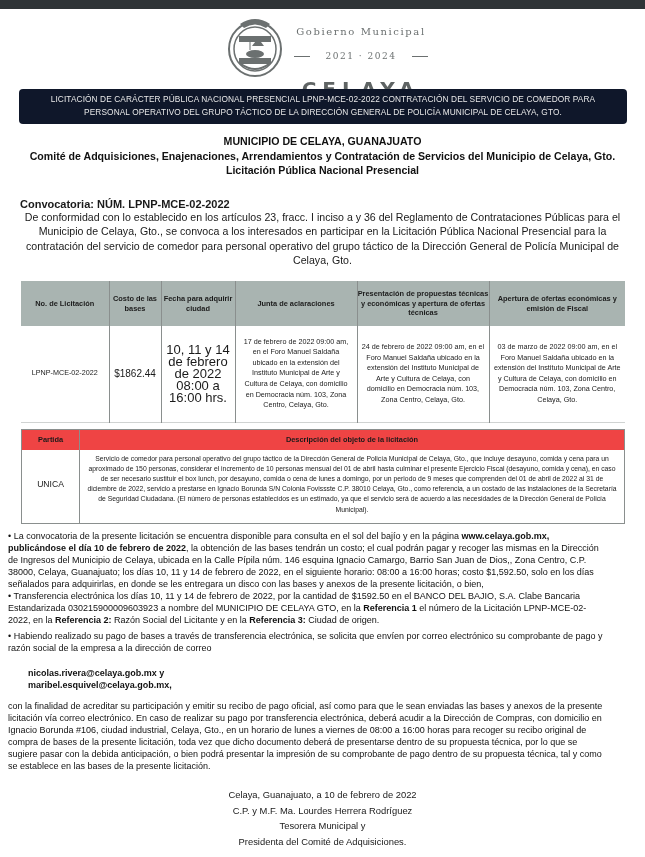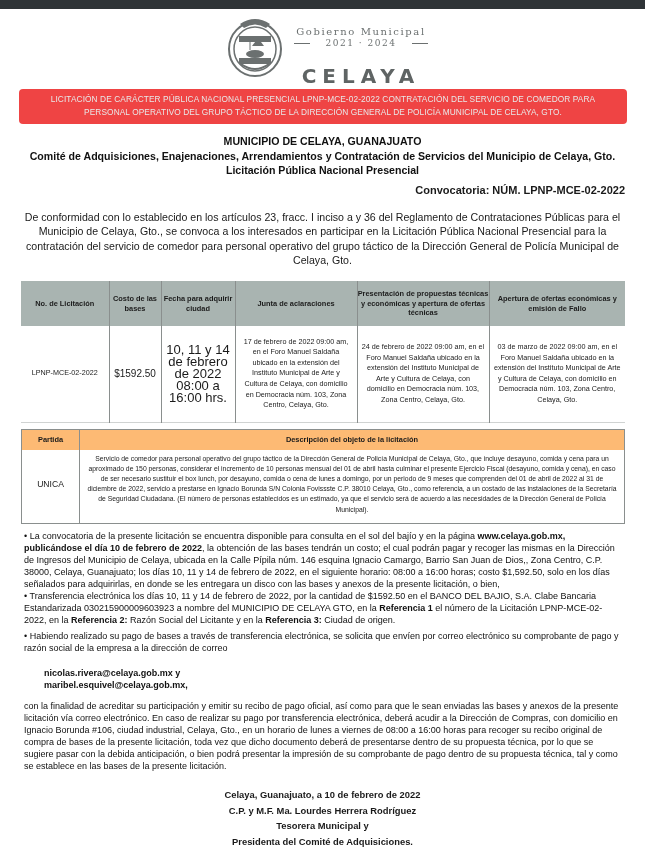--- a/index.html
+++ b/index.html
@@ -5,56 +5,56 @@
   * { box-sizing: border-box; margin: 0; padding: 0; }
   html, body { width: 645px; height: 857px; background: #ffffff; overflow: hidden; }
   body { font-family: "Liberation Sans", sans-serif; color: #1a1a1a; position: relative; }
 
   .topbar { position: absolute; left: 0; top: 0; width: 645px; height: 9px; background: #2f3437; }
 
   .logo { position: absolute; left: 226px; top: 16px; width: 200px; height: 64px; }
   .emblem { position: absolute; left: 0; top: 0; width: 58px; height: 62px; }
   .logo-text { position: absolute; left: 60px; top: 10px; width: 150px; text-align: center; color: #6b7070; }
   .logo-gob { font-family: "DejaVu Serif", serif; font-size: 10px; letter-spacing: 1.6px; }
-  .logo-years { font-family: "DejaVu Serif", serif; font-size: 9px; letter-spacing: 1.5px; margin-top: 1px; display: flex; align-items: center; justify-content: center; gap: 16px; }
+  .logo-years { font-family: "DejaVu Serif", serif; font-size: 9px; letter-spacing: 1.5px; margin-top: 14px; display: flex; align-items: center; justify-content: center; gap: 16px; }
   .logo-years .rule { display: inline-block; width: 16px; height: 1px; background: #6b7070; }
   .logo-celaya { font-family: "DejaVu Sans", sans-serif; font-weight: bold; font-size: 20px; letter-spacing: 6px; margin-top: 16px; color: #5f6464; }
 
-  .banner { position: absolute; left: 19px; top: 89px; width: 608px; height: 35px; background: #ef4444; border-radius: 4px;
+  .banner { position: absolute; left: 19px; top: 89px; width: 608px; height: 35px; background: #0f172a; border-radius: 4px;
             color: #e8e8e8; font-size: 8.3px; text-align: center; line-height: 13px; padding-top: 4px; letter-spacing: 0.1px; }
 
   .head { position: absolute; left: 20px; top: 134px; width: 605px; text-align: center; font-size: 10.6px; line-height: 14.5px; color: #111; font-weight: bold; }
-  .conv { position: absolute; left: 20px; top: 184px; width: 605px; text-align: right; font-size: 11px; font-weight: bold; }
+  .conv { position: absolute; left: 20px; top: 198px; width: 605px; text-align: left; font-size: 11px; font-weight: bold; }
   .intro { position: absolute; left: 24px; top: 210px; width: 597px; text-align: center; font-size: 10.6px; line-height: 14.3px; }
 
   table { border-collapse: collapse; position: absolute; }
   .t1 { left: 21px; top: 281px; width: 604px; }
   .t1 th { background: #a9b4b1; font-size: 7.4px; font-weight: bold; color: #1c1c1c; height: 45px; line-height: 9.5px; border-left: 1px solid #8a8f8e; text-align: center; }
   .t1 th:first-child { border-left: none; }
   .t1 td { font-size: 7.2px; line-height: 10.6px; text-align: center; vertical-align: middle; border-left: 1px solid #8a8f8e; height: 96px; padding: 0 4px; }
   .t1 td:first-child { border-left: none; }
   .t1 tr.body-row { border-bottom: 1px solid #d0d3d2; }
   .t1 td.big { font-size: 13px; line-height: 12px; }
   .t1 td.cost { font-size: 10px; }
 
   .t2 { left: 21px; top: 429px; width: 604px; border: 1px solid #8a8f8e; }
-  .t2 th { background: #fdba74; font-size: 7.4px; font-weight: bold; height: 20px; text-align: center; border-left: 1px solid #8a8f8e; }
+  .t2 th { background: #ef4444; font-size: 7.4px; font-weight: bold; height: 20px; text-align: center; border-left: 1px solid #8a8f8e; }
   .t2 th:first-child { border-left: none; }
   .t2 td { font-size: 6.8px; line-height: 10.2px; text-align: center; vertical-align: middle; padding: 4px 6px 8px 6px; border-left: 1px solid #8a8f8e; }
   .t2 td:first-child { border-left: none; font-size: 8.6px; text-align: center; }
 
-  .para { position: absolute; left: 24px; width: 600px; font-size: 9px; line-height: 12.1px; color: #111; }
+  .para { position: absolute; left: 8px; width: 600px; font-size: 9px; line-height: 12.1px; color: #111; }
   .p1 { top: 530px; }
   .p2 { top: 590px; }
   .p3 { top: 630px; }
   .p4 { top: 667px; font-weight: bold; margin-left: 20px; }
   .p5 { top: 700px; }
   b, .b { font-weight: bold; }
 
-  .sign { position: absolute; left: 20px; top: 787px; width: 605px; text-align: center; font-size: 9.4px; font-weight: bold; line-height: 15.5px; }
+  .sign { position: absolute; left: 20px; top: 787px; width: 605px; text-align: center; font-size: 9.4px; font-weight: normal; line-height: 15.5px; }
 </style>
 </head>
 <body>
 
 <div class="topbar"></div>
 
 <div class="logo">
   <svg class="emblem" viewBox="0 0 58 62">
     <ellipse cx="29" cy="33" rx="26" ry="27" fill="none" stroke="#6b7070" stroke-width="2"></ellipse>
     <ellipse cx="29" cy="33" rx="21" ry="22" fill="none" stroke="#6b7070" stroke-width="1.5"></ellipse>
@@ -101,25 +101,25 @@
       <col style="width:132px">
       <col style="width:136px">
   </colgroup>
   <tbody>
       <tr>
     <th>No. de Licitación</th>
     <th>Costo de las bases</th>
     <th>Fecha para adquirir ciudad</th>
     <th>Junta de aclaraciones</th>
     <th>Presentación de propuestas técnicas y económicas y apertura de ofertas técnicas</th>
-    <th>Apertura de ofertas económicas y emisión de Fallo</th>
+    <th>Apertura de ofertas económicas y emisión de Fiscal</th>
   </tr>
   <tr class="body-row">
     <td>LPNP-MCE-02-2022</td>
-    <td class="big cost">$1592.50</td>
+    <td class="big cost">$1862.44</td>
     <td class="big">10, 11 y 14 de febrero de 2022 08:00 a 16:00 hrs.</td>
     <td>17 de febrero de 2022 09:00 am, en el Foro Manuel Saldaña ubicado en la extensión del Instituto Municipal de Arte y Cultura de Celaya, con domicilio en Democracia núm. 103, Zona Centro, Celaya, Gto.</td>
     <td>24 de febrero de 2022 09:00 am, en el Foro Manuel Saldaña ubicado en la extensión del Instituto Municipal de Arte y Cultura de Celaya, con domicilio en Democracia núm. 103, Zona Centro, Celaya, Gto.</td>
     <td>03 de marzo de 2022 09:00 am, en el Foro Manuel Saldaña ubicado en la extensión del Instituto Municipal de Arte y Cultura de Celaya, con domicilio en Democracia núm. 103, Zona Centro, Celaya, Gto.</td>
   </tr>
 </tbody>
   </table>
 
 <table class="t2">
   <colgroup>

